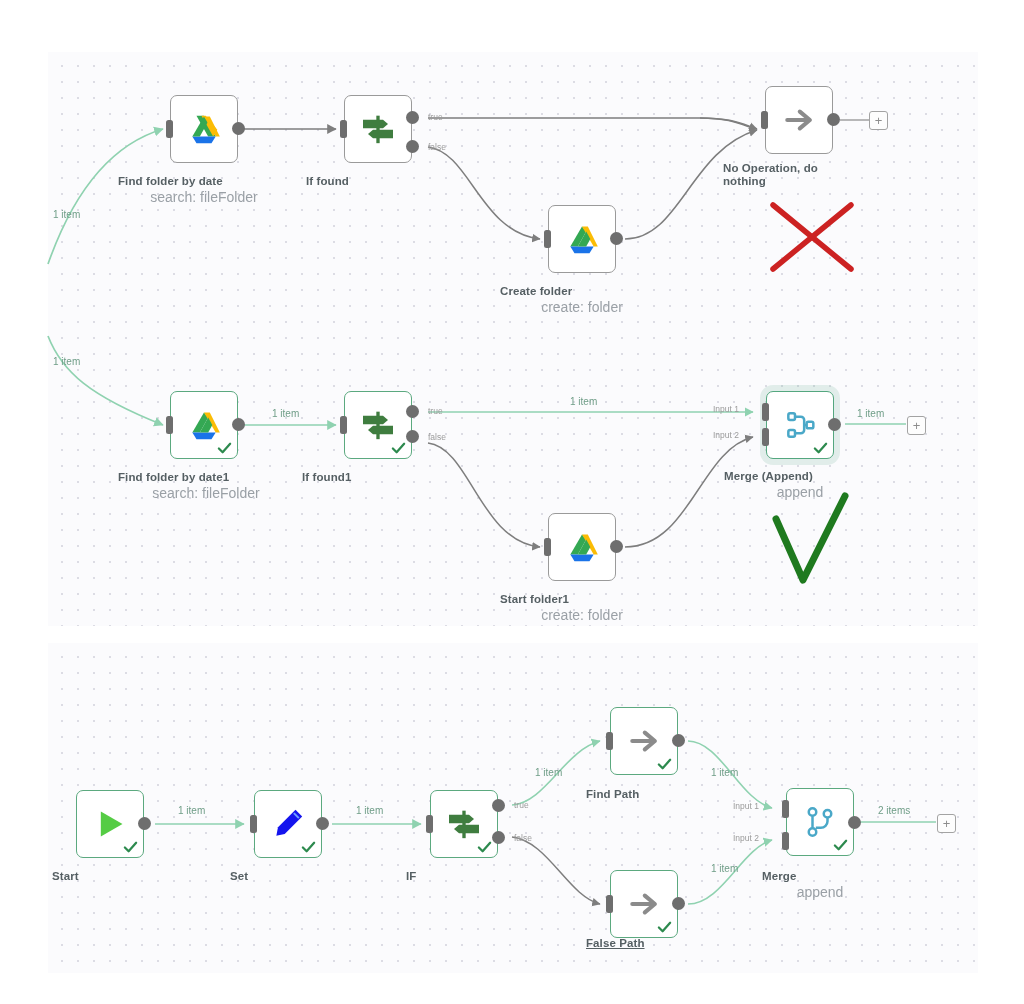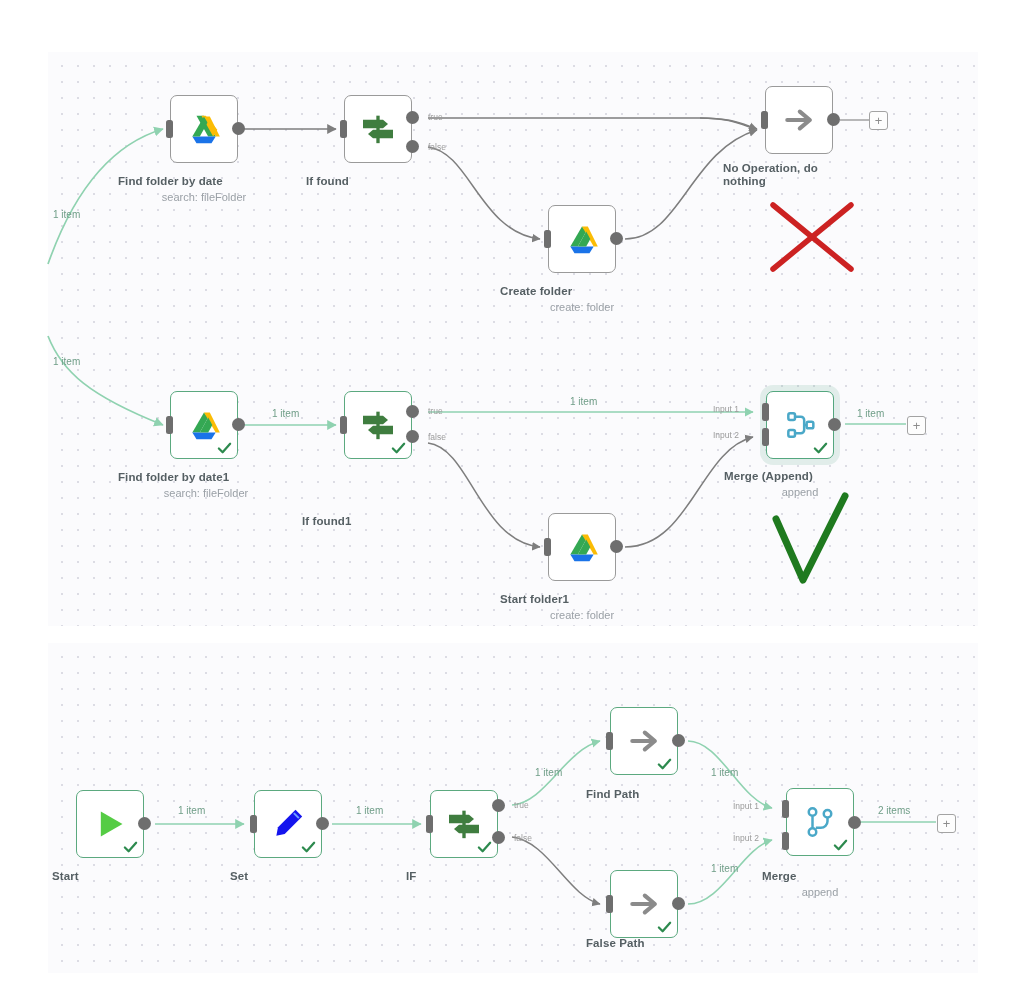--- a/index.html
+++ b/index.html
@@ -25,21 +25,21 @@
         box-sizing:border-box;display:flex;align-items:center;justify-content:center;}
   .node.ok{border-color:#5ba97f;}
   .node.selected{border-color:#54a77f;box-shadow:0 0 0 6px rgba(110,180,150,.18);}
 
   .node .glyph{width:40px;height:40px;display:block;}
 
   .tick{position:absolute;right:5px;bottom:2px;width:15px;height:15px;}
 
   .label{position:absolute;text-align:left;font-size:11.5px;font-weight:bold;
          color:#555f63;line-height:13px;letter-spacing:.1px;white-space:pre-line;}
-  .sublabel{position:absolute;text-align:center;font-size:11px;color:#9aa0a6;
+  .sublabel{position:absolute;text-align:center;font-size:14px;color:#9aa0a6;
             line-height:12px;}
 
   
   .outdot{position:absolute;width:13px;height:13px;border-radius:50%;
           background:#6e6e6e;}
   .inbar{position:absolute;width:7px;height:18px;border-radius:2.5px;background:#6e6e6e;}
 
   .plusbtn{position:absolute;width:17px;height:17px;border:1.3px solid #a3a3a3;
            border-radius:3px;background:#fdfdfd;display:flex;align-items:center;
            justify-content:center;color:#8d8d8d;font-size:13px;line-height:13px;
@@ -191,21 +191,21 @@
   </svg>
   <svg class="tick" viewBox="0 0 16 16">
     <polyline points="2,8 6,12 14,3" fill="none" stroke="#2d8a4e" stroke-width="2.4" stroke-linecap="round" stroke-linejoin="round"></polyline>
   </svg>
 </div>
 <div class="inbar" style="left:340px;top:416px;"></div>
 <div class="outdot" style="left:406px;top:405px;"></div>
 <div class="outdot" style="left:406px;top:430px;"></div>
 <div class="conlabel tiny" style="left:428px;top:406px;">true</div>
 <div class="conlabel tiny" style="left:428px;top:432px;">false</div>
-<div class="label" style="left:302px;top:471px;width:152px;margin-top:44px;">If found1</div>
+<div class="label" style="left:302px;top:471px;width:152px;">If found1</div>
 
 <div class="node" style="left:548px;top:513px;">
   <svg class="glyph" viewBox="0 0 48 48">
     <polygon points="24,9 10,33 19,33 29,15" fill="#34a853"></polygon>
     <polygon points="24,9 38,33 43,33 31,9" fill="#fbbc05"></polygon>
     <polygon points="10,33 38,33 33,41 15,41" fill="#1a73e8"></polygon>
     <polygon points="19,33 29,15 34,24 29,33" fill="#34a853"></polygon>
   </svg>
 </div>
 <div class="inbar" style="left:544px;top:538px;"></div>
@@ -298,21 +298,21 @@
   <svg class="glyph" viewBox="0 0 48 48">
     <path d="M10,24 h24" stroke="#8b8b8b" stroke-width="5" stroke-linecap="round" fill="none"></path>
     <path d="M25,14 L37,24 L25,34" stroke="#8b8b8b" stroke-width="5" stroke-linecap="round" stroke-linejoin="round" fill="none"></path>
   </svg>
   <svg class="tick" viewBox="0 0 16 16">
     <polyline points="2,8 6,12 14,3" fill="none" stroke="#2d8a4e" stroke-width="2.4" stroke-linecap="round" stroke-linejoin="round"></polyline>
   </svg>
 </div>
 <div class="inbar" style="left:606px;top:895px;"></div>
 <div class="outdot" style="left:672px;top:897px;"></div>
-<div class="label" style="left:586px;top:937px;width:116px;">False Path</div>
+<div class="label" style="left:586px;top:937px;width:116px;text-decoration:underline;">False Path</div>
 
 <div class="node ok" style="left:786px;top:788px;">
   <svg class="glyph" viewBox="0 0 48 48">
     <circle cx="15" cy="12" r="4.5" fill="none" stroke="#4aa8c8" stroke-width="3"></circle>
     <circle cx="33" cy="14" r="4.5" fill="none" stroke="#4aa8c8" stroke-width="3"></circle>
     <circle cx="15" cy="36" r="4.5" fill="none" stroke="#4aa8c8" stroke-width="3"></circle>
     <path d="M15,17 v14" stroke="#4aa8c8" stroke-width="3" fill="none"></path>
     <path d="M33,19 v4 a8,8 0 0 1 -8,8 h-6" stroke="#4aa8c8" stroke-width="3" fill="none"></path>
   </svg>
   <svg class="tick" viewBox="0 0 16 16">

